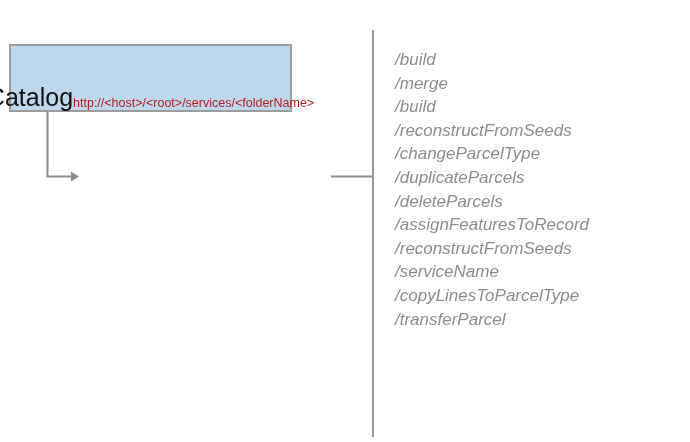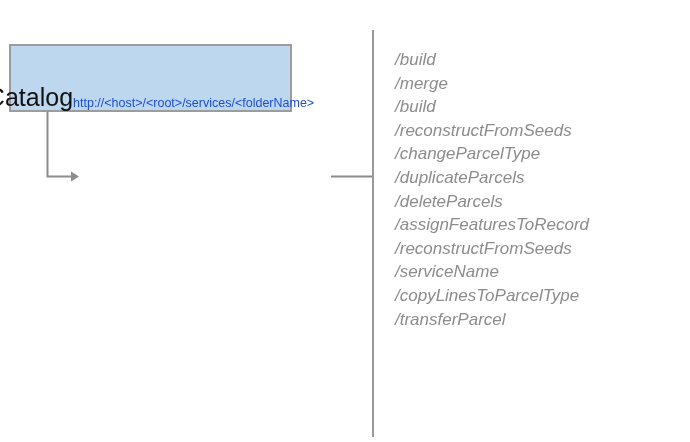--- a/index.html
+++ b/index.html
@@ -44,21 +44,21 @@
     flex-direction: row;
     align-items: flex-end;
     justify-content: center;
   }
   .node-title {
     color: #121212;
     line-height: 1.05;
     white-space: nowrap;
   }
   .node-subtitle {
-    color: #1d4ed8;
+    color: #b91c1c;
     white-space: nowrap;
   }
 
   #node-catalog {
     left: 9px;
     top: 44px;
     width: 283px;
     height: 68px;
   }
   #node-catalog .node-title {

